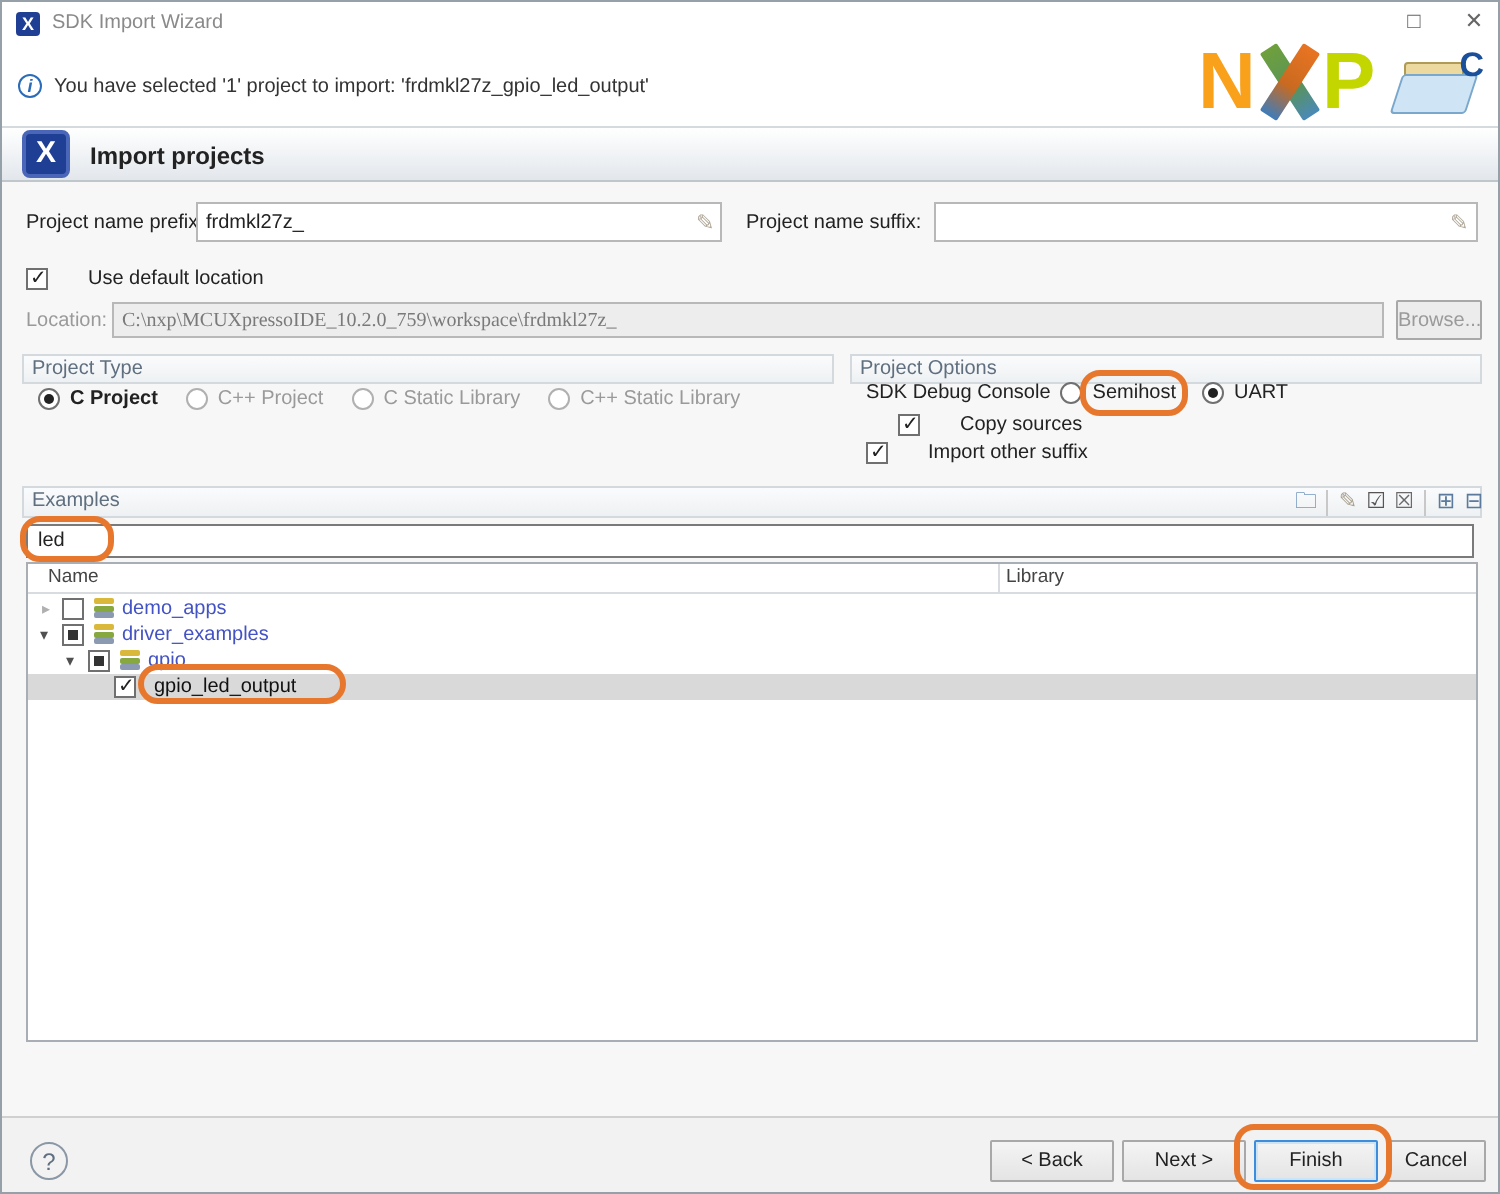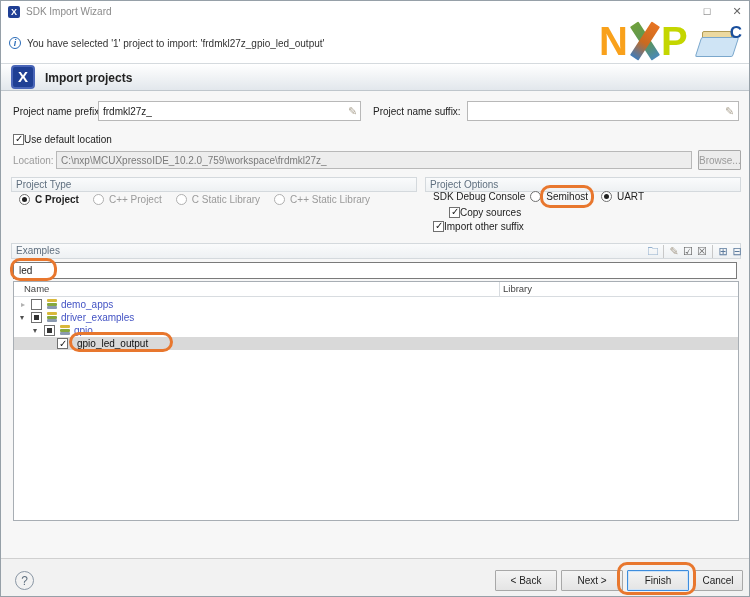--- a/index.html
+++ b/index.html
@@ -45,21 +45,21 @@
   .pencil { font-size:11px; color:#b0a898; }
   .cb { display:inline-block; width:11px; height:11px; border:1px solid #707070; background:#fff; position:relative; vertical-align:middle; }
   .cb.checked::after { content:"\2713"; position:absolute; left:1px; top:-2px; font-size:10px; color:#222; }
   .cb.partial::after { content:""; position:absolute; left:2px; top:2px; width:5px; height:5px; background:#333; }
   .radio { display:inline-block; width:11px; height:11px; border:1px solid #707070; border-radius:50%; background:#fff; position:relative; vertical-align:middle; }
   .radio.sel::after { content:""; position:absolute; left:2px; top:2px; width:5px; height:5px; border-radius:50%; background:#222; }
   .radio.dis { border-color:#b0b0b0; }
 
   
   .grp-hdr { height:15px; background:linear-gradient(#fafbfc,#eef1f3); border:1px solid #d4d9dd; font-size:10px; color:#5f6f7f; padding:1px 0 0 4px; }
-  .opt-row { display:flex; align-items:center; gap:0; font-size:10px; color:#222; }
+  .opt-row { display:flex; align-items:center; gap:20px; font-size:10px; color:#222; }
   .opt-row .dim { color:#9a9a9a; }
 
   
   .tool { width:14px; height:14px; text-align:center; font-size:11px; line-height:14px; }
   .tsep { width:1px; height:13px; background:#c8c8c8; margin:0 3px; }
 
   
   .search { left:12px; top:261px; width:724px; height:17px; border:1px solid #7a7a7a; background:#fff; font-size:10px; line-height:15px; padding-left:5px; color:#222; }
   .table { left:12px; top:280px; width:726px; height:240px; border:1px solid #a8aeb4; background:#fff; }
   .thead { position:absolute; left:0; top:0; width:724px; height:15px; background:#fff; border-bottom:1px solid #d8dce0; }
@@ -127,21 +127,21 @@
   <div class="abs lbl" style="left:372px; top:105px;">Project name suffix:</div>
   <input class="txt" style="left: 466px; top: 100px; width: 272px;" value="">
   <div class="abs pencil" style="left:724px; top:104px;">✎</div>
 
   <div class="abs opt-row" style="left:12px; top:133px;">
     <span class="cb checked"></span>
     <span>Use default location</span>
   </div>
 
   <div class="abs lbl-dis" style="left:12px; top:154px;">Location:</div>
-  <input class="txt" disabled="" style="left: 55px; top: 150px; width: 636px; height: 18px; padding-right: 4px;" value="C:\nxp\MCUXpressoIDE_10.2.0_759\workspace\frdmkl27z_">
+  <input class="txt" disabled="" style="left: 55px; top: 150px; width: 636px; height: 18px; padding-right: 4px; font-family: Liberation Serif, serif;" value="C:\nxp\MCUXpressoIDE_10.2.0_759\workspace\frdmkl27z_">
   <button class="btn" style="left:697px; top:149px; width:43px; height:20px; color:#9a9a9a; background:#ececec;"><span>Browse...</span></button>
 
   <div class="abs opt-row" style="left:18px; top:193px; gap:5px;">
     <span class="radio sel"></span>
     <span style="font-weight:bold;">C Project</span>
     <span class="radio dis" style="margin-left:9px;"></span>
     <span class="dim">C++ Project</span>
     <span class="radio dis" style="margin-left:9px;"></span>
     <span class="dim">C Static Library</span>
     <span class="radio dis" style="margin-left:9px;"></span>

